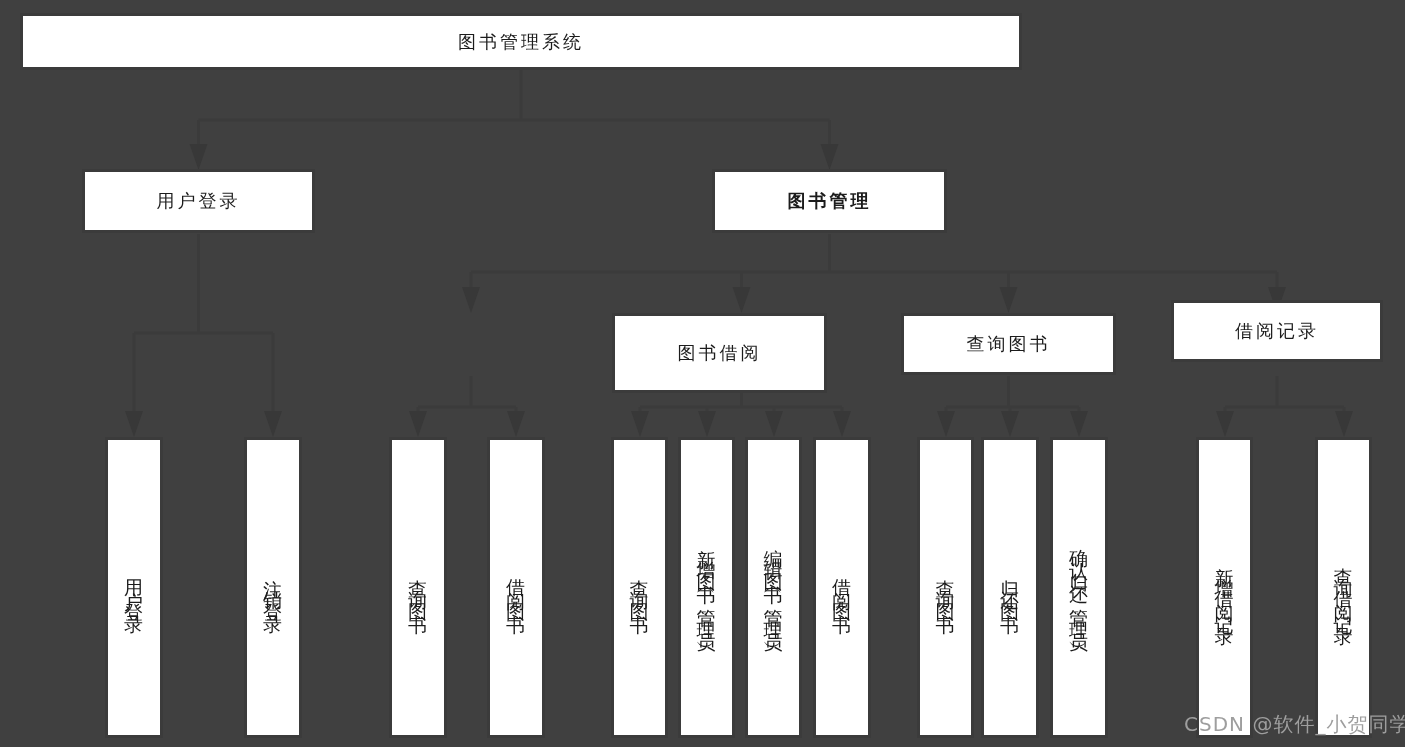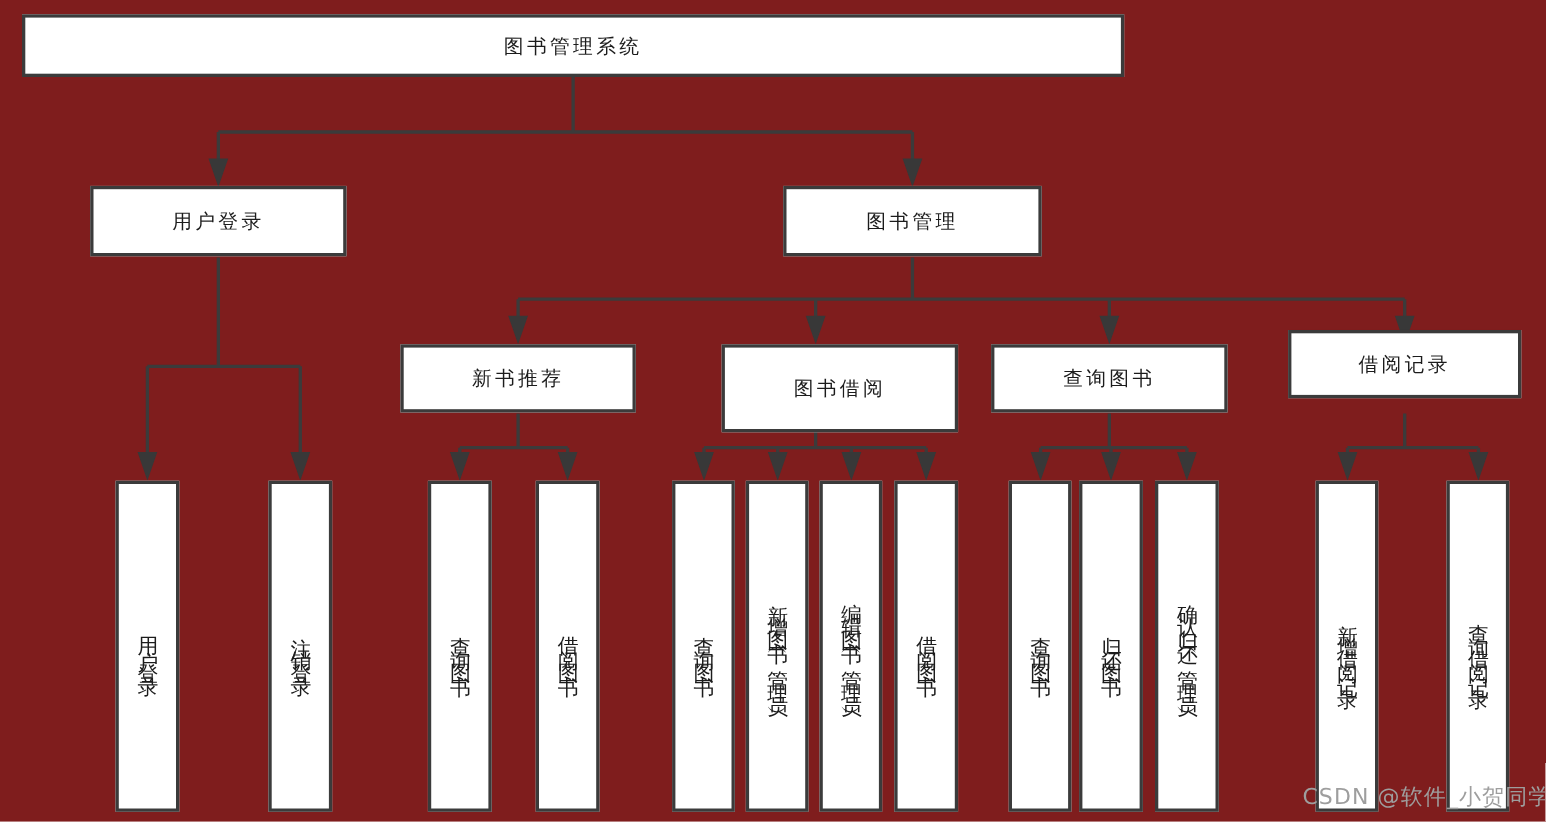--- a/index.html
+++ b/index.html
@@ -1,20 +1,20 @@
 <!DOCTYPE html>
 <html><head>
 <meta charset="utf-8">
 <style>
   html, body { margin: 0; padding: 0; background: #ffffff; }
   .stage {
     position: relative;
     width: 1405px;
     height: 747px;
-    background: #7f1d1d;
+    background: #404040;
     font-family: "DejaVu Sans", "Liberation Sans", sans-serif;
     overflow: hidden;
   }
   .connectors {
     position: absolute;
     left: 0; top: 0;
     width: 1405px; height: 747px;
     z-index: 1;
   }
   .connectors path {
@@ -112,24 +112,23 @@
     <g>
       <path d="M1277 376 V407 M1225 407 H1344 M1225 407 V414 M1344 407 V414"></path>
       <polygon points="1216,411 1234,411 1225,437"></polygon>
       <polygon points="1335,411 1353,411 1344,437"></polygon>
     </g>
   </svg>
 
   <div class="node h" style="left:20px; top:13px; width:1002px; height:57px;">图书管理系统</div>
 
   <div class="node h" style="left:82px; top:169px; width:233px; height:64px;">用户登录</div>
-  <div class="node h" style="left:712px; top:169px; width:235px; height:64px;">图书管理</div>
+  <div class="node h" style="left:712px; top:169px; width:235px; height:64px;font-weight:bold;">图书管理</div>
 
-  <div class="node h" style="left:364px; top:313px; width:214px; height:62px;">新书推荐</div>
-  <div class="node h" style="left:656px; top:313px; width:215px; height:80px;">图书借阅</div>
+  <div class="node h" style="left:612px; top:313px; width:215px; height:80px;">图书借阅</div>
   <div class="node h" style="left:901px; top:313px; width:215px; height:62px;">查询图书</div>
   <div class="node h" style="left:1171px; top:300px; width:212px; height:62px;">借阅记录</div>
 
   <div class="node v" style="left:105px; top:437px; width:58px; height:301px;">
     <span>用户登录</span>
   </div>
   <div class="node v" style="left:244px; top:437px; width:58px; height:301px;">
     <span>注销登录</span>
   </div>
 

